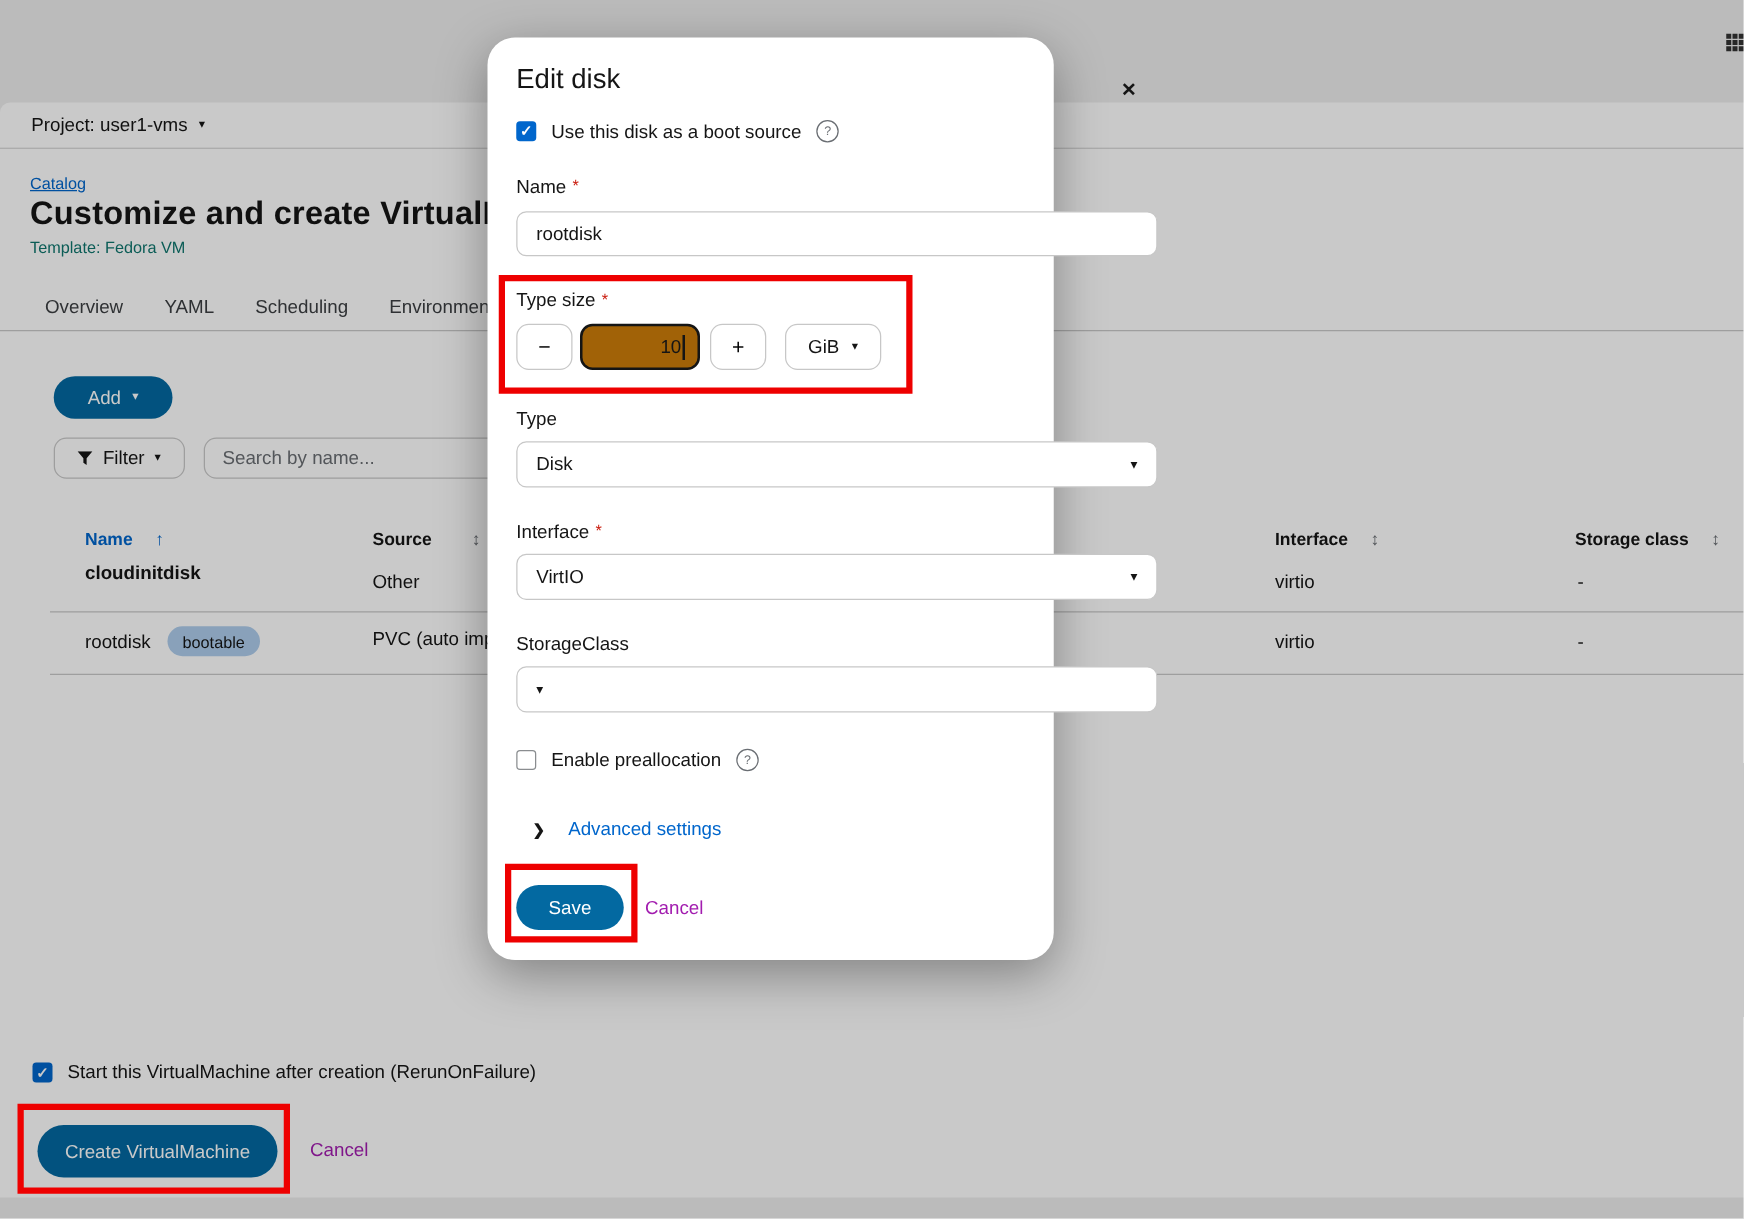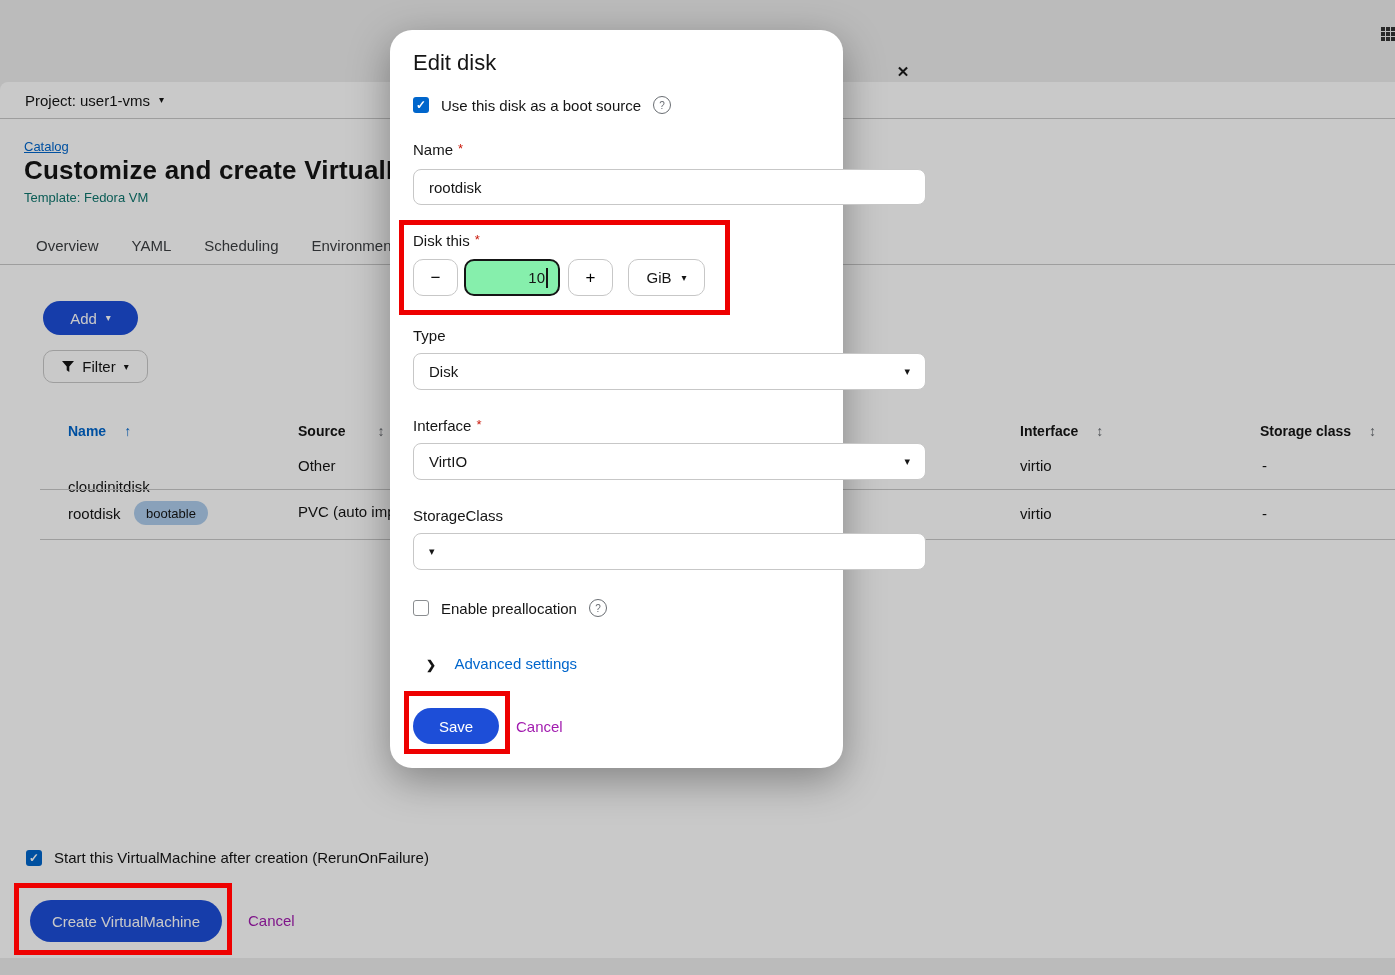--- a/index.html
+++ b/index.html
@@ -17,21 +17,21 @@
   .grid-icon i{background:#333;display:block;}
 
   .catalog{left:24px;top:139px;font-size:13px;color:#0066cc;text-decoration:underline;cursor:pointer;}
   .page-title{left:24px;top:155px;font-size:26px;font-weight:600;white-space:nowrap;letter-spacing:.2px;}
   .page-subtitle{left:24px;top:190px;font-size:13px;color:#0f766e;}
 
   .tabs{left:0;top:226px;width:1395px;height:39px;border-bottom:1px solid #c9c9c9;display:flex;align-items:center;
         padding-left:36px;gap:33px;box-sizing:border-box;}
   .tab{font-size:15px;color:#3c3f42;cursor:pointer;}
 
-  .btn-primary{background:#1d4ed8;color:#fff;border:none;border-radius:999px;font-size:15px;
+  .btn-primary{background:#0369a1;color:#fff;border:none;border-radius:999px;font-size:15px;
                display:inline-flex;align-items:center;justify-content:center;font-family:inherit;cursor:pointer;}
   .add-btn{left:43px;top:301px;width:95px;height:34px;gap:9px;}
   .filter{left:43px;top:350px;width:105px;height:33px;border:1px solid #c9c9c9;border-radius:10px;background:#fff;
           display:flex;align-items:center;justify-content:center;gap:8px;font-size:15px;box-sizing:border-box;cursor:pointer;}
   .search{left:163px;top:350px;width:270px;height:33px;border:1px solid #c9c9c9;border-radius:10px;background:#fff;
           box-sizing:border-box;padding:0 14px;font-size:15px;color:#151515;font-family:inherit;}
   .search::placeholder{color:#6a6e73;}
 
   .th-wrap{display:flex;gap:18px;align-items:center;white-space:nowrap;}
   .th{font-size:14px;font-weight:700;}
@@ -59,21 +59,21 @@
   .m-row{display:flex;align-items:center;gap:12px;}
   .m-label{font-size:15px;white-space:nowrap;}
   .req{color:#c9190b;font-size:13px;margin-left:5px;vertical-align:top;}
   .help{width:16px;height:16px;border-radius:50%;border:1px solid #6a6e73;color:#6a6e73;font-size:10px;
         display:inline-flex;align-items:center;justify-content:center;flex:0 0 auto;cursor:pointer;}
   .m-input{border:1px solid #c7c7c7;border-radius:8px;background:#fff;font-size:15px;box-sizing:border-box;
            font-family:inherit;color:#151515;}
   .name-input{left:23px;top:139px;width:513px;height:36px;padding:0 15px;}
   .step-btn{width:45px;height:37px;border:1px solid #c7c7c7;border-radius:10px;background:#fff;font-size:17px;
             display:flex;align-items:center;justify-content:center;box-sizing:border-box;cursor:pointer;font-family:inherit;}
-  .size-input{left:74px;top:229px;width:96px;height:37px;border:2px solid #151515;border-radius:10px;background:#86efac;
+  .size-input{left:74px;top:229px;width:96px;height:37px;border:2px solid #151515;border-radius:10px;background:#a16207;
               display:flex;align-items:center;justify-content:flex-end;padding-right:10px;font-size:15px;box-sizing:border-box;}
   .caret-bar{width:2px;height:20px;background:#151515;margin-left:1px;}
   .unit-select{left:238px;top:229px;width:77px;height:37px;border:1px solid #c7c7c7;border-radius:10px;background:#fff;
                display:flex;align-items:center;justify-content:center;gap:10px;font-size:15px;box-sizing:border-box;cursor:pointer;}
   .select{position:absolute;display:flex;align-items:center;justify-content:space-between;border:1px solid #c7c7c7;
           border-radius:8px;background:#fff;font-size:15px;padding:0 15px;box-sizing:border-box;width:513px;height:37px;cursor:pointer;}
   .select .sel-caret{font-size:11px;}
   .sel-left{display:flex;align-items:center;}
   .sc-badge{width:31px;height:20px;border-radius:10px;background:#2b9af3;color:#fff;font-size:11px;font-weight:700;
             display:flex;align-items:center;justify-content:center;margin-right:9px;}
@@ -128,39 +128,40 @@
   </button>
 
   <div class="abs filter">
     <svg width="12" height="12" viewBox="0 0 12 12">
       <path d="M0 0 H12 L7.3 5.6 V11 L4.7 9.2 V5.6 Z" fill="#151515"></path>
     </svg>
     <span>Filter</span>
     <span class="caret" style="margin-left:0">▾</span>
   </div>
 
+  <input class="abs search" placeholder="Search by name..." style="">
 
   <div class="abs th-wrap" style="left:68px;top:423px;">
     <span class="th th-blue">Name</span>
     <span class="sort-asc">↑</span>
   </div>
   <div class="abs th-wrap" style="left:298px;top:423px;gap:32px;">
     <span class="th">Source</span>
     <span class="sort-both">↕</span>
   </div>
   <div class="abs th-wrap" style="left:1020px;top:423px;">
     <span class="th">Interface</span>
     <span class="sort-both">↕</span>
   </div>
   <div class="abs th-wrap" style="left:1260px;top:423px;">
     <span class="th">Storage class</span>
     <span class="sort-both">↕</span>
   </div>
 
-  <div class="abs cell" style="left:68px;top:478px;">cloudinitdisk</div>
+  <div class="abs cell" style="left:68px;top:450px;font-weight:bold;">cloudinitdisk</div>
   <div class="abs cell" style="left:298px;top:457px;">Other</div>
   <div class="abs cell" style="left:1020px;top:457px;">virtio</div>
   <div class="abs cell" style="left:1262px;top:457px;">-</div>
   <div class="abs row-line" style="top:489px;"></div>
 
   <div class="abs cell" style="left:68px;top:505px;">rootdisk</div>
   <div class="abs badge" style="left:134px;top:501px;">bootable</div>
   <div class="abs cell" style="left:298px;top:503px;">PVC (auto import)</div>
   <div class="abs cell" style="left:1020px;top:505px;">virtio</div>
   <div class="abs cell" style="left:1262px;top:505px;">-</div>
@@ -188,21 +189,21 @@
       <span class="m-label">Use this disk as a boot source</span>
       <span class="help">?</span>
     </div>
 
     <div class="abs" style="left:23px;top:111px;">
       <span class="m-label">Name</span><span class="req">*</span>
     </div>
     <input class="abs m-input name-input" value="rootdisk" style="">
 
     <div class="abs" style="left:23px;top:202px;">
-      <span class="m-label">Disk this</span><span class="req">*</span>
+      <span class="m-label">Type size</span><span class="req">*</span>
     </div>
     <button class="abs step-btn" style="left:23px;top:229px;">
       <span>−</span>
     </button>
     <div class="abs size-input">
       <span>10</span>
       <span class="caret-bar"></span>
     </div>
     <button class="abs step-btn" style="left:178px;top:229px;">
       <span>+</span>

